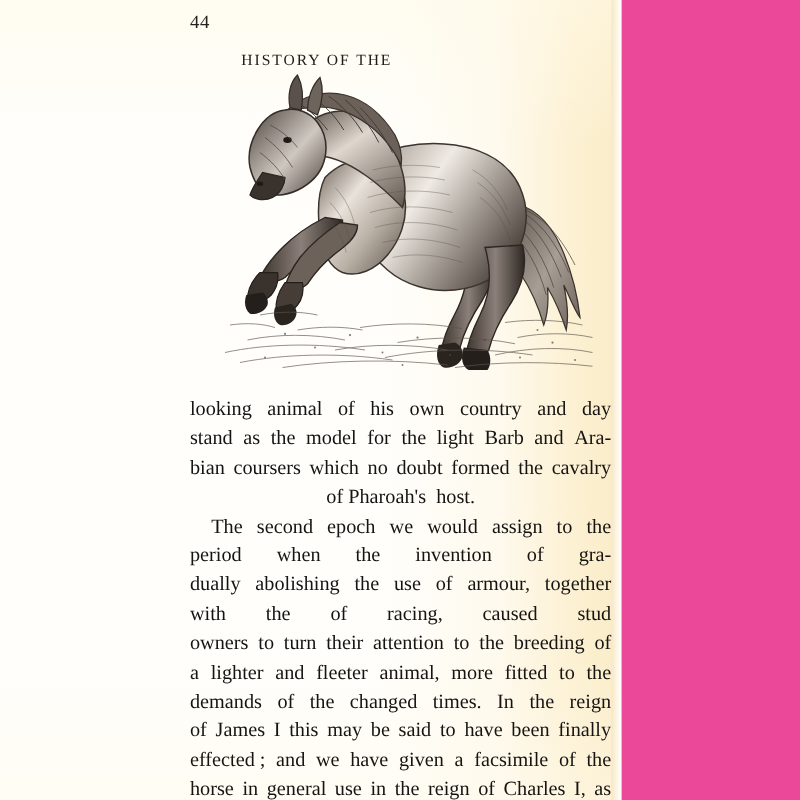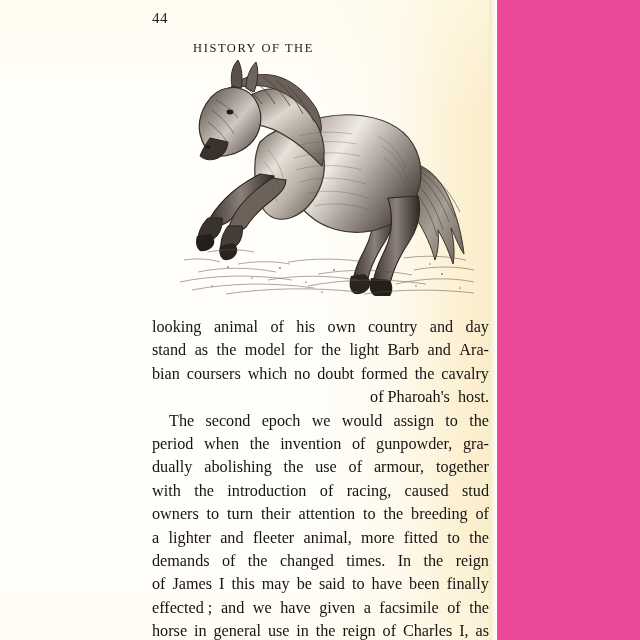--- a/index.html
+++ b/index.html
@@ -125,21 +125,21 @@
     white-space: nowrap;
     font-size: 16.2px;
   }
   
   .just {
     display: flex;
     justify-content: space-between;
     width: 337px;
   }
   .just.indent { padding-left: 17px; width: 320px; }
-  .just.tight  { justify-content: flex-end; font-family: Liberation Serif, serif; }
+  .just.tight  { justify-content: center; font-family: Liberation Serif, serif; }
   .w { white-space: pre; }
 </style>
 </head>
 <body>
 
 <div id="page">
 
   <div id="paper">
     <div id="paper-tone"></div>
     <div id="paper-tone-v"></div>
@@ -373,36 +373,34 @@
         <span class="w">assign</span>
         <span class="w">to</span>
         <span class="w">the</span>
       </span>
       <span class="tline just">
         <span class="w">period</span>
         <span class="w">when</span>
         <span class="w">the</span>
         <span class="w">invention</span>
         <span class="w">of</span>
-        <span class="w">gunpowder,</span>
         <span class="w">gra-</span>
       </span>
       <span class="tline just">
         <span class="w">dually</span>
         <span class="w">abolishing</span>
         <span class="w">the</span>
         <span class="w">use</span>
         <span class="w">of</span>
         <span class="w">armour,</span>
         <span class="w">together</span>
       </span>
       <span class="tline just">
         <span class="w">with</span>
         <span class="w">the</span>
-        <span class="w">introduction</span>
         <span class="w">of</span>
         <span class="w">racing,</span>
         <span class="w">caused</span>
         <span class="w">stud</span>
       </span>
       <span class="tline just">
         <span class="w">owners</span>
         <span class="w">to</span>
         <span class="w">turn</span>
         <span class="w">their</span>

